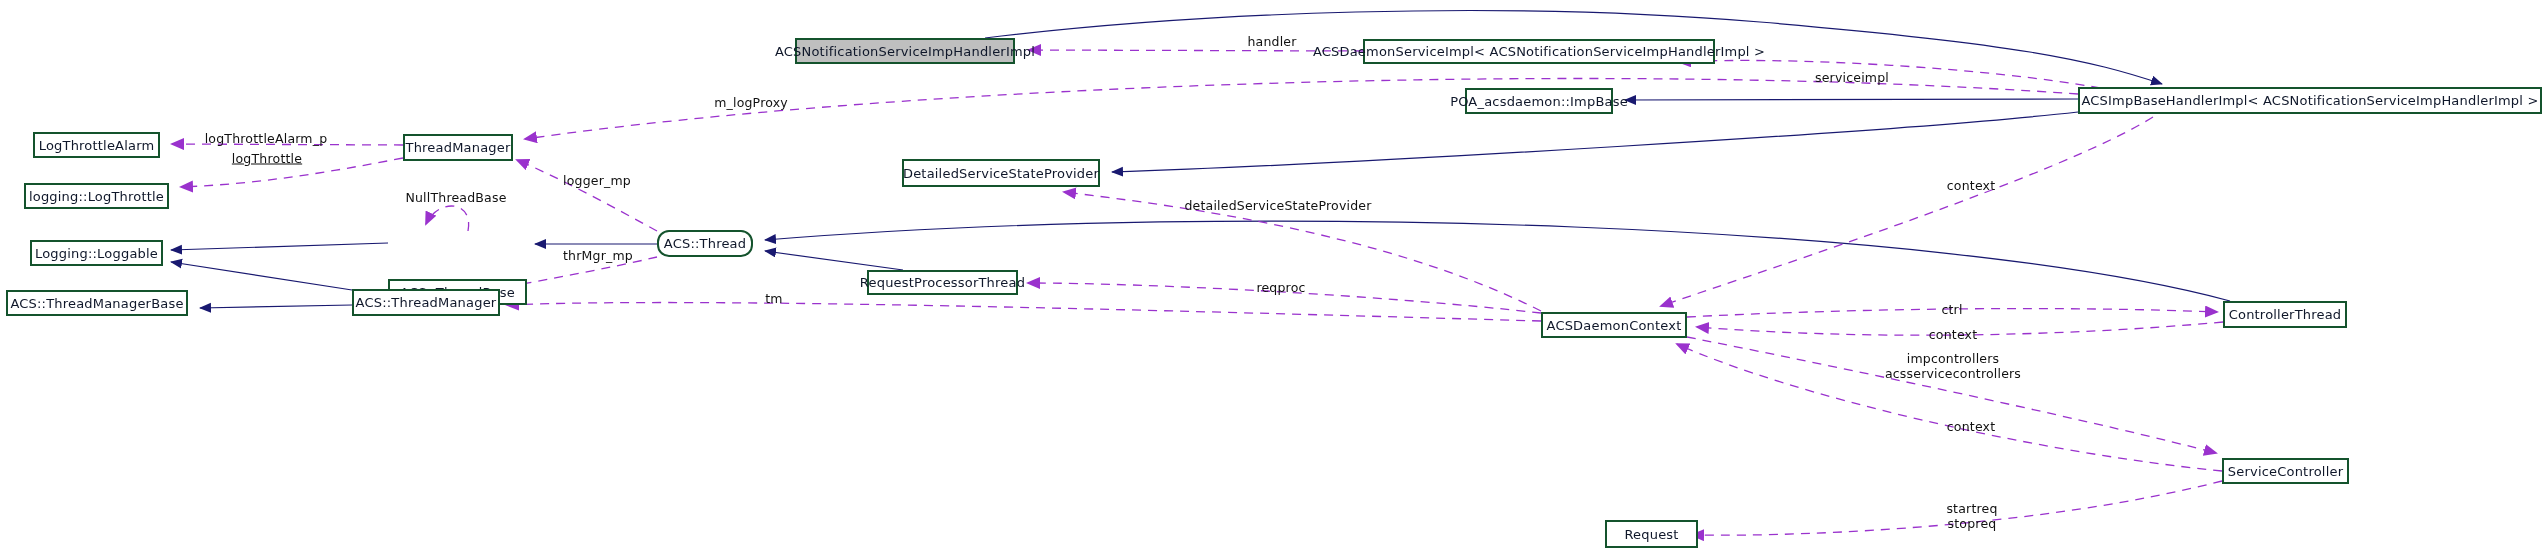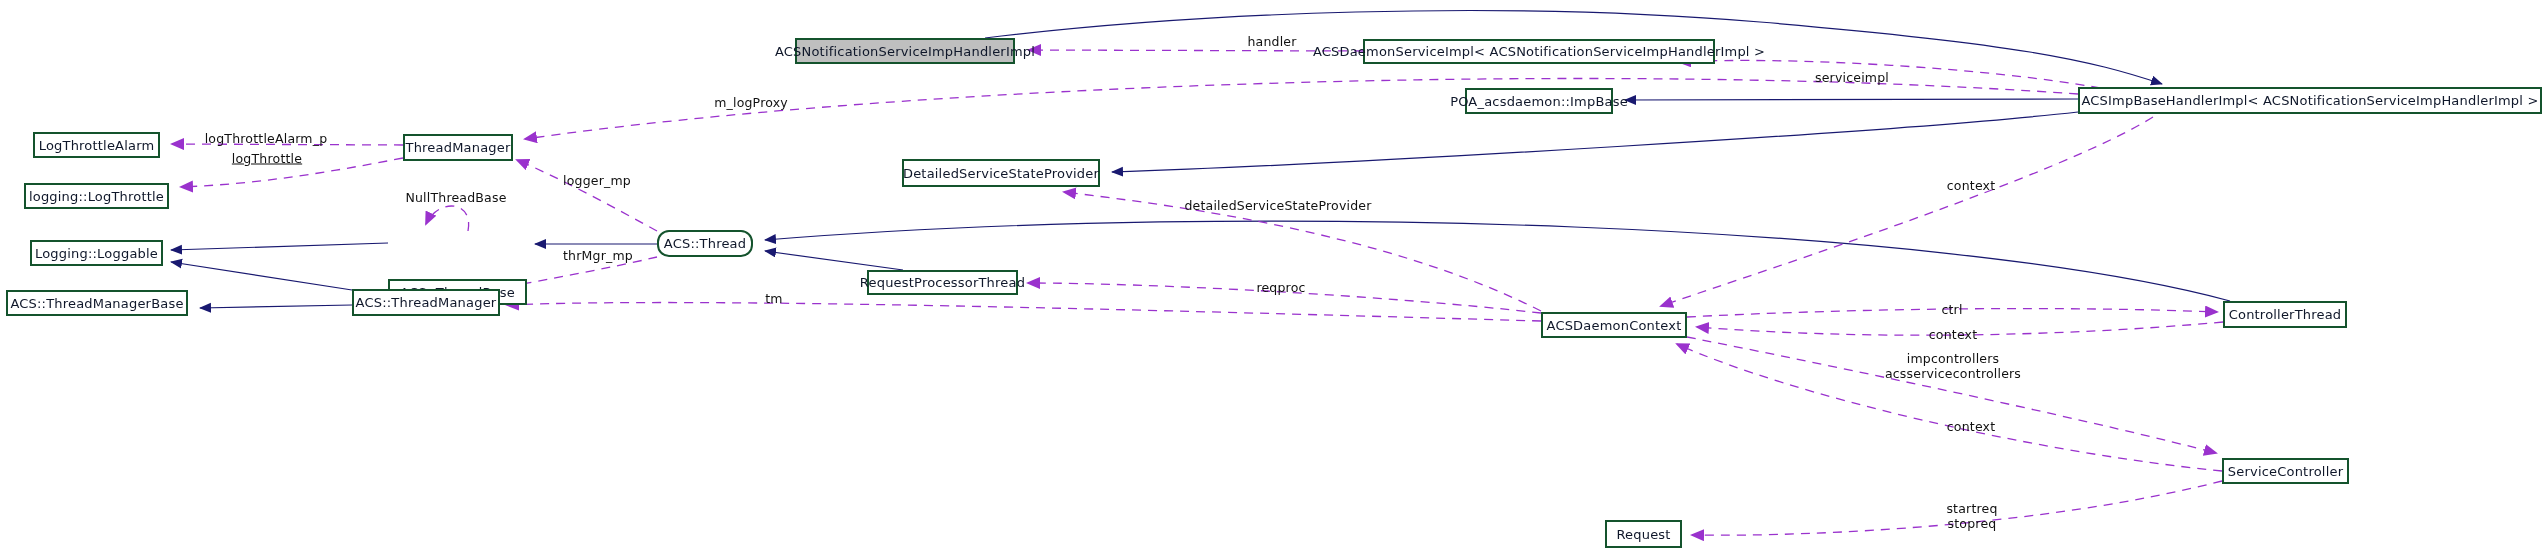--- a/index.html
+++ b/index.html
@@ -93,21 +93,21 @@
       <div class="class-node" style="left: 30px; top: 240px; width: 133px; height: 26px;">Logging::Loggable</div>
       <div class="class-node" style="left: 388px; top: 231px; width: 139px; height: 26px; margin-top: 48px;">ACS::ThreadBase</div>
       <div class="class-node" style="left: 657px; top: 230px; width: 96px; height: 27px; border-radius: 12px;">ACS::Thread</div>
       <div class="class-node" style="left: 352px; top: 289px; width: 148px; height: 27px;">ACS::ThreadManager</div>
       <div class="class-node" style="left: 6px; top: 290px; width: 182px; height: 26px;">ACS::ThreadManagerBase</div>
       <div class="class-node" style="left: 902px; top: 159px; width: 198px; height: 28px;">DetailedServiceStateProvider</div>
       <div class="class-node" style="left: 867px; top: 270px; width: 151px; height: 25px;">RequestProcessorThread</div>
       <div class="class-node" style="left: 1541px; top: 312px; width: 146px; height: 26px;">ACSDaemonContext</div>
       <div class="class-node" style="left: 2223px; top: 301px; width: 124px; height: 27px;">ControllerThread</div>
       <div class="class-node" style="left: 2222px; top: 458px; width: 127px; height: 26px;">ServiceController</div>
-      <div class="class-node" style="left: 1605px; top: 520px; width: 77px; height: 28px;">Request</div>
+      <div class="class-node" style="left: 1605px; top: 520px; width: 93px; height: 28px;">Request</div>
     </div>
   <div id="labels-layer">
       <span class="edge-label" style="left: 1272px; top: 41px;">handler</span>
       <span class="edge-label" style="left: 1852px; top: 61px; margin-top: 16px;">serviceimpl</span>
       <span class="edge-label" style="left: 751px; top: 102px;">m_logProxy</span>
       <span class="edge-label" style="left: 266px; top: 138px;">logThrottleAlarm_p</span>
       <span class="edge-label" style="left: 267px; top: 158px; text-decoration: underline;">logThrottle</span>
       <span class="edge-label" style="left: 456px; top: 197px;">NullThreadBase</span>
       <span class="edge-label" style="left: 597px; top: 180px;">logger_mp</span>
       <span class="edge-label" style="left: 598px; top: 255px;">thrMgr_mp</span>

